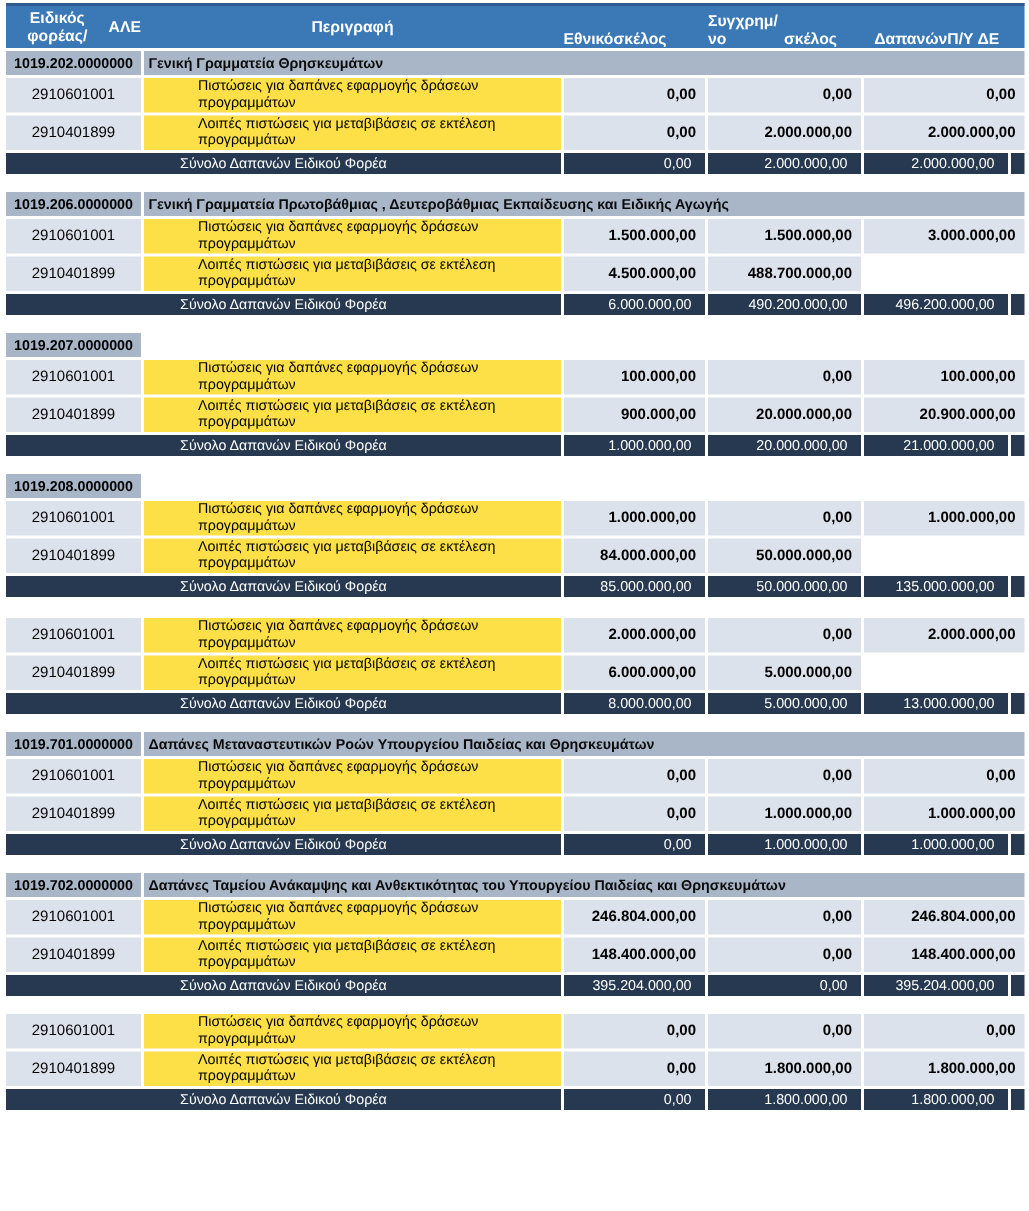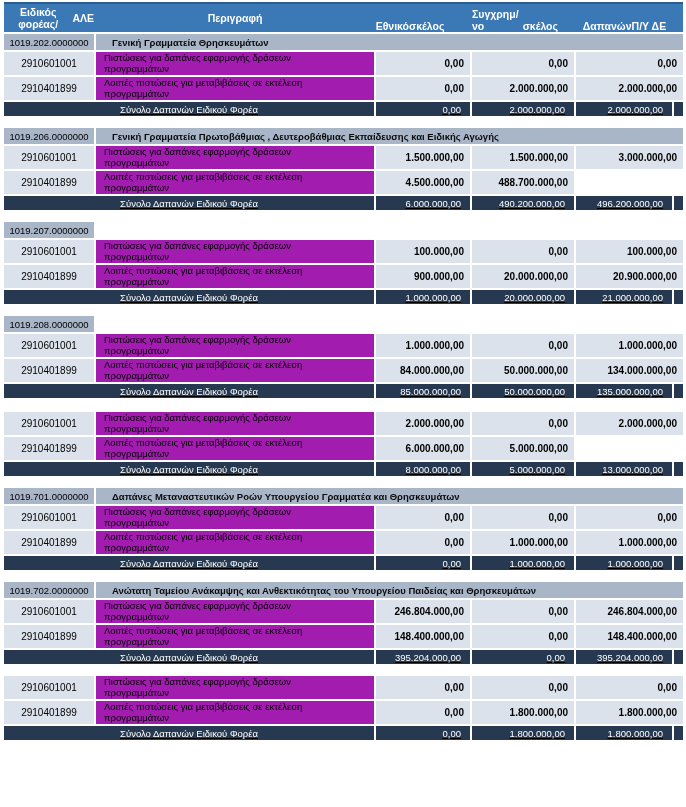--- a/index.html
+++ b/index.html
@@ -12,47 +12,47 @@
   }
   *{box-sizing:border-box;margin:0;padding:0;}
   body{
     width:686px;height:807px;background:#fff;
     font-family:"Liberation Sans","DejaVu Sans",sans-serif;
     color:#000;overflow:hidden;
   }
   .table{margin:2px 3px 0 4px;}
   .row{display:grid;column-gap:2px;margin-bottom:2px;}
   .row.head,.row.sec-head,.row.data{grid-template-columns:90px 1fr 94px 102px 107px;}
-  .row.total,.row.gtotal{grid-template-columns:90px 1fr 94px 102px 96px 9px;text-decoration:underline;}
+  .row.total,.row.gtotal{grid-template-columns:90px 1fr 94px 102px 96px 9px;}
   .cell{display:flex;align-items:center;}
 
   
   .row.head{background:var(--header-blue);border-top:2px solid var(--top-line);}
   .row.head .cell{
     min-height:28px;color:#fff;font-weight:bold;font-size:10.5px;line-height:12px;
     justify-content:center;
   }
   .hc-code,.hc-desc{align-items:center;text-align:center;}
   .hc-num{align-items:flex-end;text-align:left;}
   .hc-nat{padding-right:26px;}
   .hc-cof{padding-right:16px;}
   .hc-tot{padding-right:10px;}
 
   
   .row.sec-head .cell{background:var(--section-gray);min-height:16px;}
-  .sec-code{justify-content:center;font-weight:normal;font-size:9.5px;}
+  .sec-code{justify-content:center;font-weight:bold;font-size:9.5px;}
   .sec-title{
     grid-column:2 / -1;font-weight:bold;font-size:9.5px;line-height:13px;
-    padding:1px 16px;color:#0b0b0b;
+    padding:1px 3px;color:#0b0b0b;
   }
 
   
   .row.data .cell{min-height:23px;}
   .c-code{background:var(--cell-light);justify-content:center;font-weight:normal;font-size:10px;}
-  .c-desc{background:#a21caf;padding:1px 0 1px 8px;}
+  .c-desc{background:#fde047;padding:1px 0 1px 8px;justify-content:flex-end;}
   .c-desc .desc-text{display:block;max-width:242px;font-size:9.5px;line-height:10.5px;}
   .c-num{background:var(--cell-light);justify-content:flex-end;font-weight:bold;font-size:10px;padding-right:6px;}
 
   
   .row.total{margin-bottom:0;}
   .row.total .cell{background:var(--dark-navy);color:#fff;min-height:14px;font-size:9.5px;}
   .t-label{grid-column:1 / 3;justify-content:center;}
   .t-num{justify-content:flex-end;padding-right:9px;}
   .t-fill{min-height:14px;}
 
@@ -193,21 +193,20 @@
       <div class="cell c-num">0,00</div>
       <div class="cell c-num">1.000.000,00</div>
     </div>
     <div class="row data">
       <div class="cell c-code">2910401899</div>
       <div class="cell c-desc">
         <span class="desc-text">Λοιπές πιστώσεις για μεταβιβάσεις σε εκτέλεση προγραμμάτων</span>
       </div>
       <div class="cell c-num">84.000.000,00</div>
       <div class="cell c-num">50.000.000,00</div>
-      <div class="cell c-num">134.000.000,00</div>
     </div>
     <div class="row total">
       <div class="cell t-label">Σύνολο Δαπανών Ειδικού Φορέα</div>
       <div class="cell t-num">85.000.000,00</div>
       <div class="cell t-num">50.000.000,00</div>
       <div class="cell t-num">135.000.000,00</div>
       <div class="cell t-fill"></div>
     </div>
   </section>
 
@@ -236,21 +235,21 @@
       <div class="cell t-num">8.000.000,00</div>
       <div class="cell t-num">5.000.000,00</div>
       <div class="cell t-num">13.000.000,00</div>
       <div class="cell t-fill"></div>
     </div>
   </section>
 
   <section class="section">
     <div class="row sec-head">
       <div class="cell sec-code">1019.701.0000000</div>
-      <div class="cell sec-title">Δαπάνες Μεταναστευτικών Ροών Υπουργείου Γραμματέα και Θρησκευμάτων</div>
+      <div class="cell sec-title">Δαπάνες Μεταναστευτικών Ροών Υπουργείου Παιδείας και Θρησκευμάτων</div>
     </div>
     <div class="row data">
       <div class="cell c-code">2910601001</div>
       <div class="cell c-desc">
         <span class="desc-text">Πιστώσεις για δαπάνες εφαρμογής δράσεων προγραμμάτων</span>
       </div>
       <div class="cell c-num">0,00</div>
       <div class="cell c-num">0,00</div>
       <div class="cell c-num">0,00</div>
     </div>
@@ -268,21 +267,21 @@
       <div class="cell t-num">0,00</div>
       <div class="cell t-num">1.000.000,00</div>
       <div class="cell t-num">1.000.000,00</div>
       <div class="cell t-fill"></div>
     </div>
   </section>
 
   <section class="section">
     <div class="row sec-head">
       <div class="cell sec-code">1019.702.0000000</div>
-      <div class="cell sec-title">Ανώτατη Ταμείου Ανάκαμψης και Ανθεκτικότητας του Υπουργείου Παιδείας και Θρησκευμάτων</div>
+      <div class="cell sec-title">Δαπάνες Ταμείου Ανάκαμψης και Ανθεκτικότητας του Υπουργείου Παιδείας και Θρησκευμάτων</div>
     </div>
     <div class="row data">
       <div class="cell c-code">2910601001</div>
       <div class="cell c-desc">
         <span class="desc-text">Πιστώσεις για δαπάνες εφαρμογής δράσεων προγραμμάτων</span>
       </div>
       <div class="cell c-num">246.804.000,00</div>
       <div class="cell c-num">0,00</div>
       <div class="cell c-num">246.804.000,00</div>
     </div>

